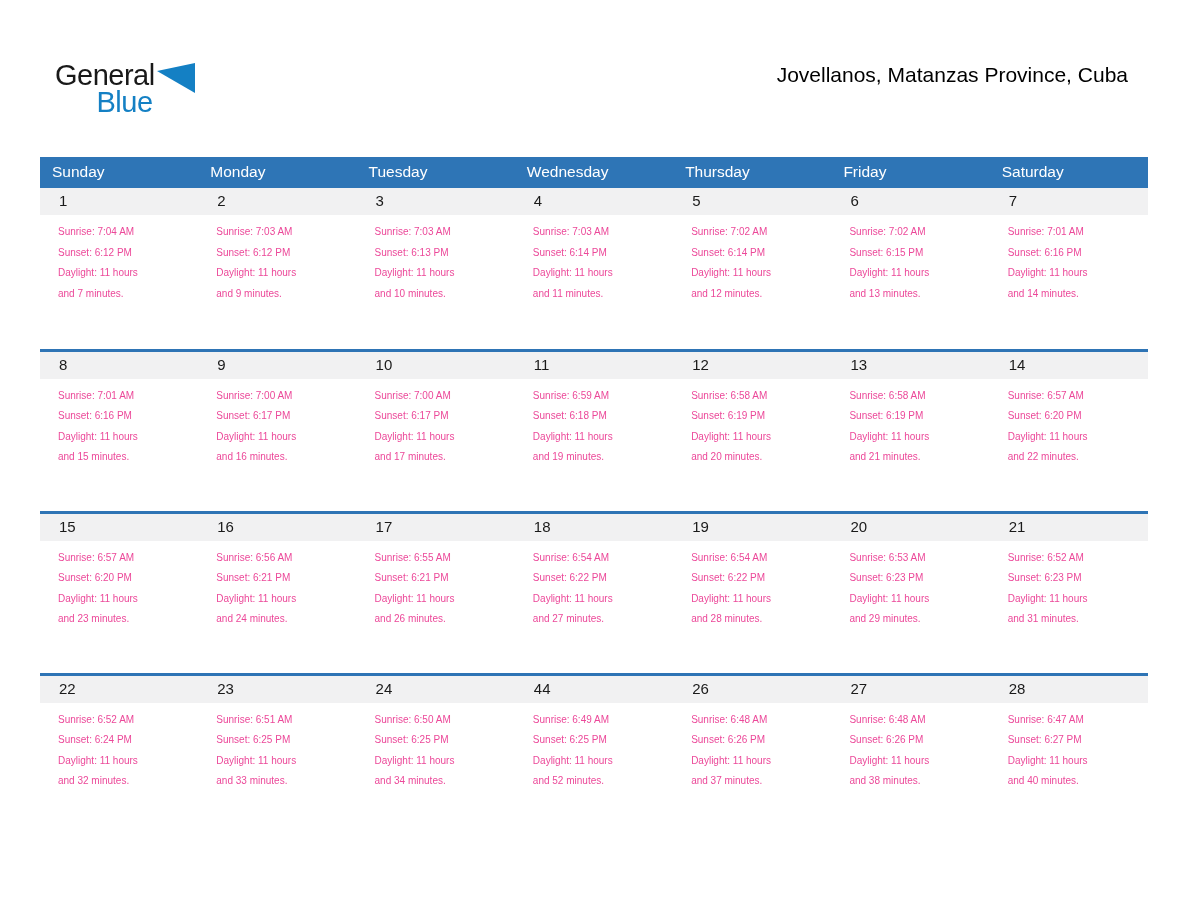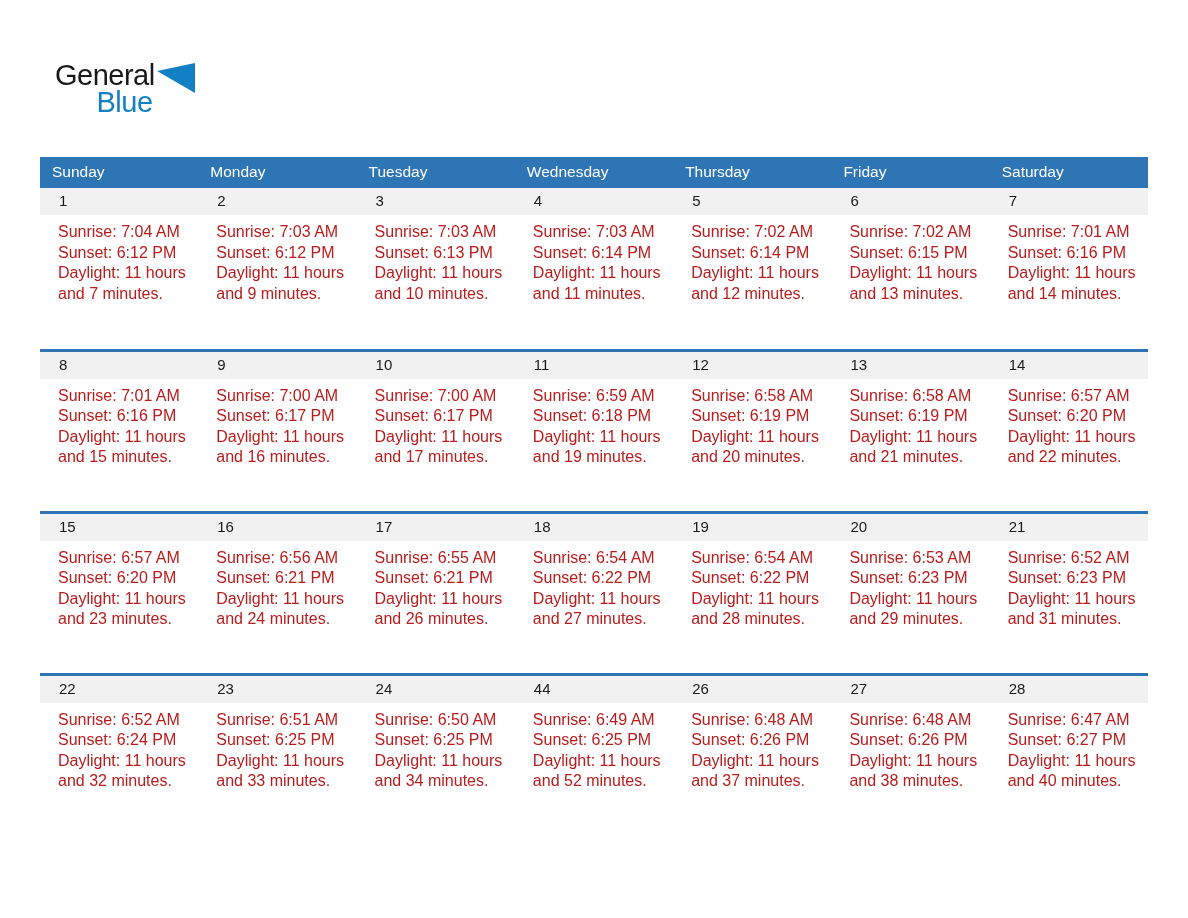--- a/index.html
+++ b/index.html
@@ -60,41 +60,42 @@
   tbody tr + tr td { border-top: 3px solid #2e74b5; }
   .day-band {
     background: #f1f1f2;
     height: 27px;
     padding: 4px 0 0 19px;
     font-size: 15px;
     color: #1a1a1a;
   }
   .cell-text {
     padding: 7px 6px 0 18px;
-    font-size: 16px;
+    font-size: 10px;
     line-height: 20.5px;
-    color: #b91c1c;
+    color: #ec4899;
   }
 </style>
 </head>
 <body>
 
 <div class="page">
 
   <div class="logo">
     <div class="logo-line1">
       <span class="logo-general">General</span>
       <svg class="logo-triangle" width="38" height="30" viewBox="0 0 38 30">
         <polygon points="0,8 38,0 38,30" fill="#1480c4"></polygon>
       </svg>
     </div>
     <div class="logo-line2">Blue</div>
   </div>
 
   <div class="title-block">
+    <div class="location">Jovellanos, Matanzas Province, Cuba</div>
   </div>
 
   <div class="calendar">
     <table>
       <thead>
         <tr>
           <th>Sunday</th>
           <th>Monday</th>
           <th>Tuesday</th>
           <th>Wednesday</th>

